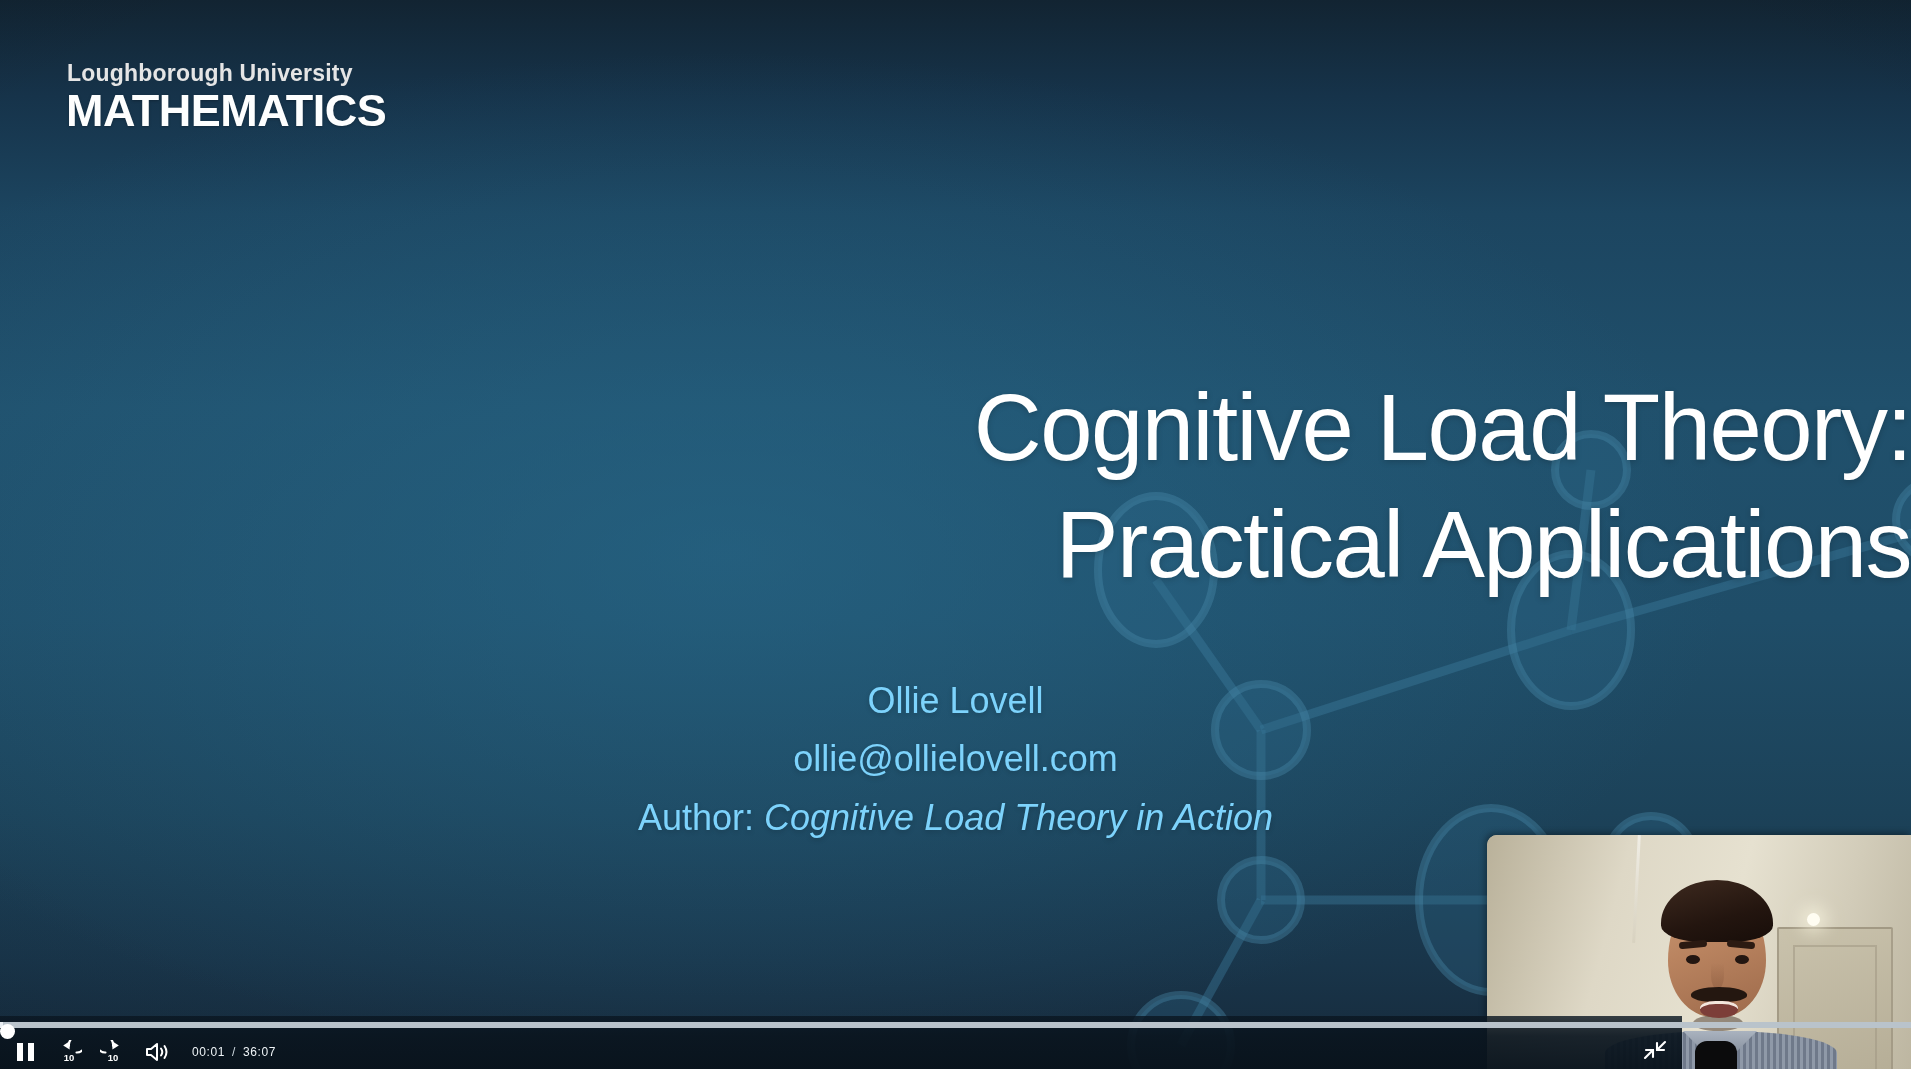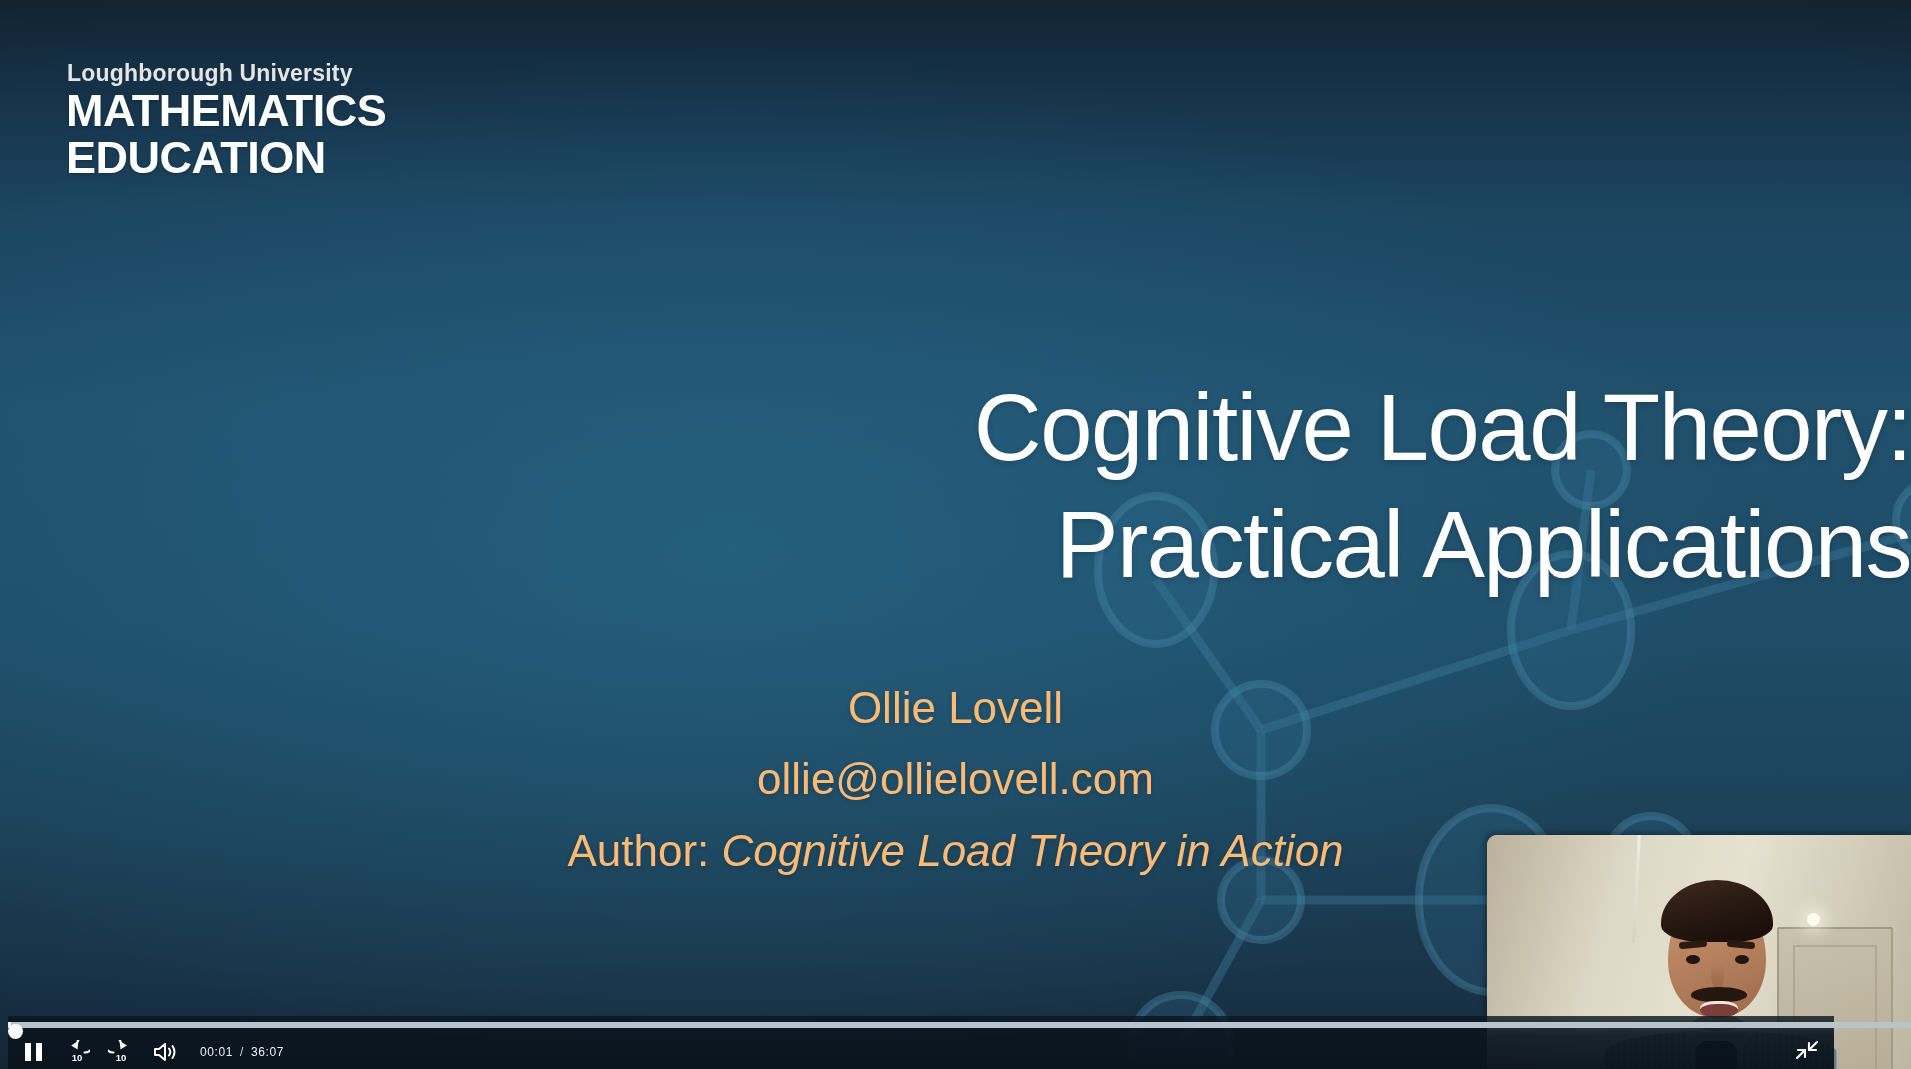--- a/index.html
+++ b/index.html
@@ -98,22 +98,22 @@
   }
 
   .sub-wrap {
     position: absolute;
     left: 0;
     top: 672px;
     width: 1911px;
     text-align: center;
   }
   .sub-line {
-    font-size: 44px;
-    color: #fdba74;
+    font-size: 36px;
+    color: #7dd3fc;
     line-height: 1.62;
     font-weight: normal;
     margin: 0;
     text-shadow: 0 2px 5px rgba(0,0,0,0.18);
   }
   .sub-line .book {
     font-style: italic;
   }
 
   
@@ -242,23 +242,23 @@
     position: absolute;
     left: 208px; top: 206px;
     width: 42px; height: 40px;
     border-radius: 12px 12px 6px 6px;
     background: #0b0b0c;
   }
 
   
   .player {
     position: absolute;
-    left: 8px;
+    left: 0;
     bottom: 0;
-    width: 1826px;
+    width: 1682px;
     height: 53px;
     background: linear-gradient(180deg, rgba(10,22,33,0.80) 0%, rgba(10,21,31,0.93) 38%, rgba(9,19,28,0.97) 100%);
     margin-top: 29px;
   }
   .progress-track {
     position: absolute;
     left: 0;
     top: 6px;
     width: 1911px;
     height: 6px;
@@ -351,21 +351,20 @@
       <path d="M590 562 q70 28 150 4"></path>
       <path d="M585 584 q70 28 150 2"></path>
     </g>
   </svg>
 
   <div class="vignette"></div>
 
   <div class="logo">
     <div class="logo-univ">Loughborough University</div>
     <div class="logo-line">MATHEMATICS</div>
-    <div class="logo-line">EDUCATION</div>
   </div>
 
   <div class="title-wrap">
     <div class="title-line">Cognitive Load Theory:</div>
     <div class="title-line">Practical Applications</div>
   </div>
 
   <div class="sub-wrap">
     <div class="sub-line">Ollie Lovell</div>
     <div class="sub-line">ollie@ollielovell.com</div>

